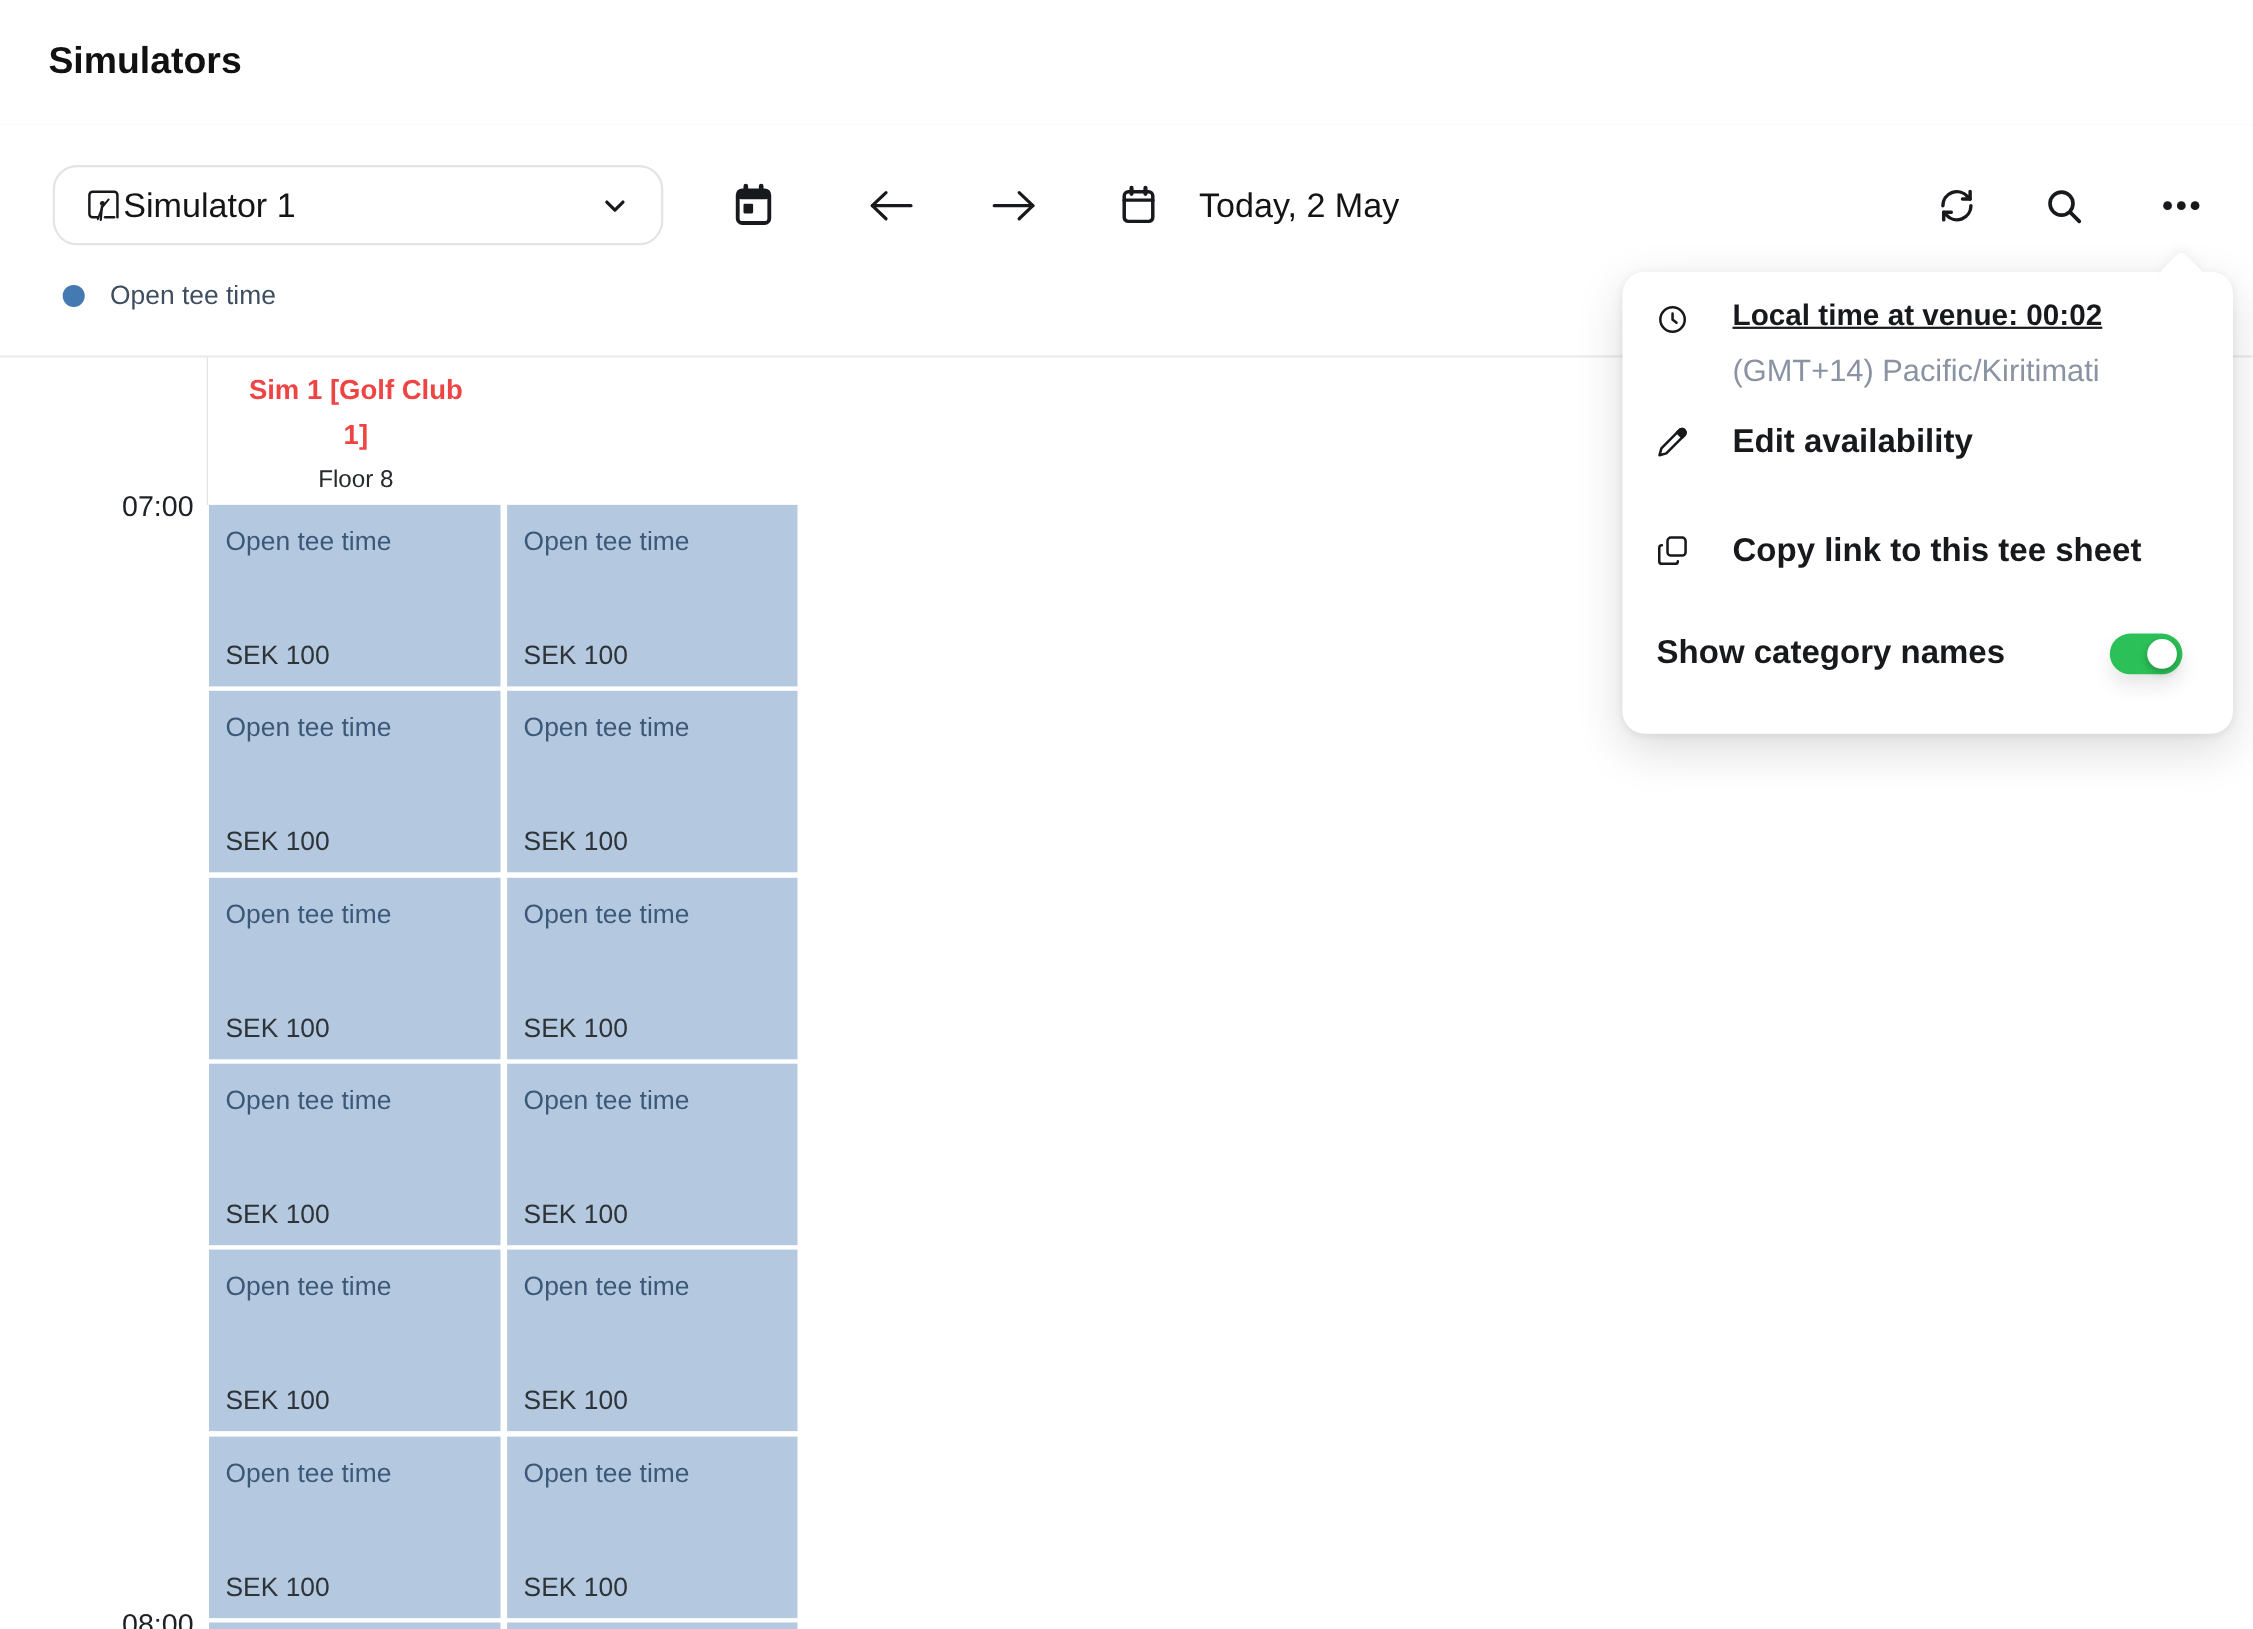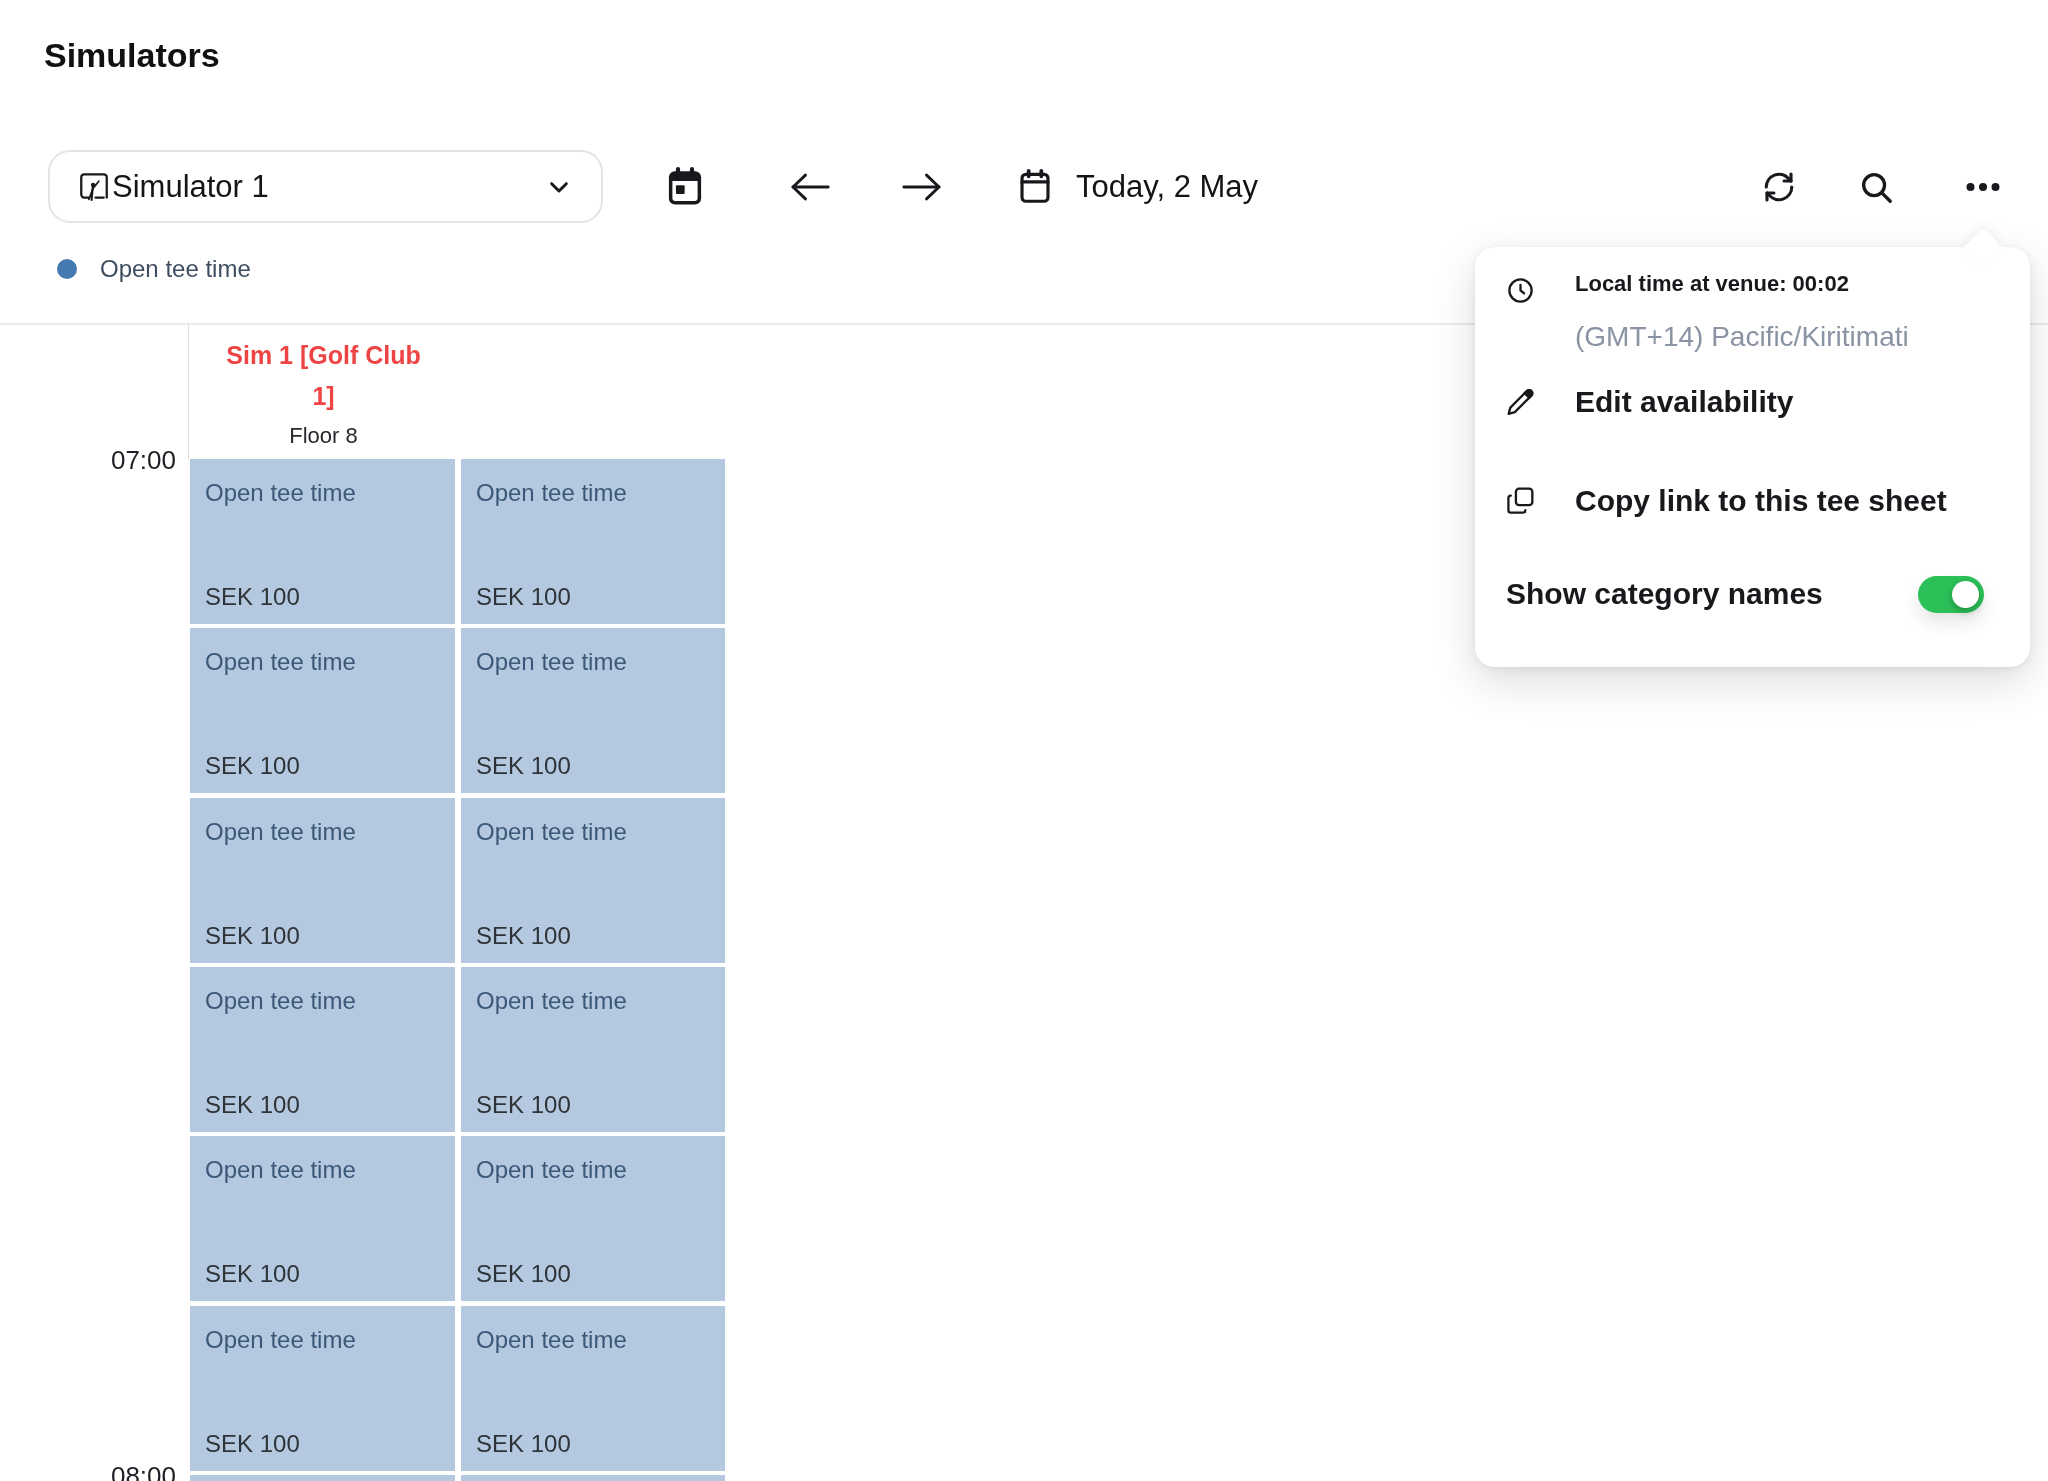--- a/index.html
+++ b/index.html
@@ -17,21 +17,21 @@
     border:2px solid #e4e4e4;border-radius:22px;background:#fff;display:flex;align-items:center;
     cursor:pointer;padding:0 26px;
   }
   .sim-select .sel-icon{width:36px;height:36px;flex:0 0 auto;}
   .sim-select .sel-label{font-size:31px;color:#151515;flex:1;}
   .sim-select .sel-chevron{width:32px;height:32px;flex:0 0 auto;}
   .icon-btn{position:absolute;background:none;border:none;padding:0;margin:0;cursor:pointer;display:flex;align-items:center;justify-content:center;}
   .tb-center{top:53px;height:42px;}
   .date-group{position:absolute;left:1016px;top:50px;height:48px;display:flex;align-items:center;cursor:pointer;}
   .date-group .cal-icon{width:38px;height:38px;}
-  .date-group .date-label{font-size:31px;color:#141414;margin-left:22px;}
+  .date-group .date-label{font-size:31px;color:#141414;margin-left:36px;}
   
   .legend{position:absolute;top:255px;left:57px;display:flex;align-items:center;}
   .legend-dot{width:20px;height:20px;border-radius:50%;background:var(--legend-dot,#4579b2);}
   .legend-label{margin-left:23px;font-size:24px;color:#3f4d60;}
   
   .sched{position:absolute;top:323px;left:0;width:2048px;height:1158px;border-top:2px solid #ebebeb;background:#fff;}
   .grid-header-cell{
     position:absolute;top:0;height:134px;box-sizing:border-box;border-left:1px solid #dfdfdf;
     text-align:center;padding-top:10px;
   }
@@ -47,21 +47,21 @@
   
   .popover{
     position:absolute;left:1475px;top:247px;width:555px;height:420px;background:#fff;border-radius:20px;
     box-shadow:0 14px 44px rgba(0,0,0,0.14),0 2px 8px rgba(0,0,0,0.07);z-index:50;
   }
   .popover .caret{
     position:absolute;left:493px;top:-13px;width:30px;height:30px;background:#fff;transform:rotate(45deg);
     border-radius:5px;box-shadow:-4px -4px 10px rgba(0,0,0,0.04);
   }
   .menu-icon{position:absolute;left:31px;width:29px;height:29px;}
-  .menu-title{position:absolute;left:100px;top:24px;font-size:22px;font-weight:700;color:#17191c;}
+  .menu-title{position:absolute;left:100px;top:24px;font-size:27px;font-weight:700;color:#17191c;text-decoration:underline;}
   .menu-sub{position:absolute;left:100px;top:74px;font-size:28px;color:#8a93a3;}
   .menu-item-label{position:absolute;left:100px;font-size:30px;font-weight:700;color:#17191c;}
   .menu-row{position:absolute;left:0;width:555px;height:60px;cursor:pointer;background:transparent;}
   .toggle-label{position:absolute;left:31px;top:330px;font-size:30px;font-weight:700;color:#17191c;}
   .toggle{
     position:absolute;left:443px;top:329px;width:66px;height:37px;border-radius:19px;
     background:#c9cdd4;cursor:pointer;box-shadow:0 10px 18px rgba(0,0,0,0.10);
   }
   .toggle.on{background:var(--toggle-green,#2cc158);}
   .toggle .knob{

